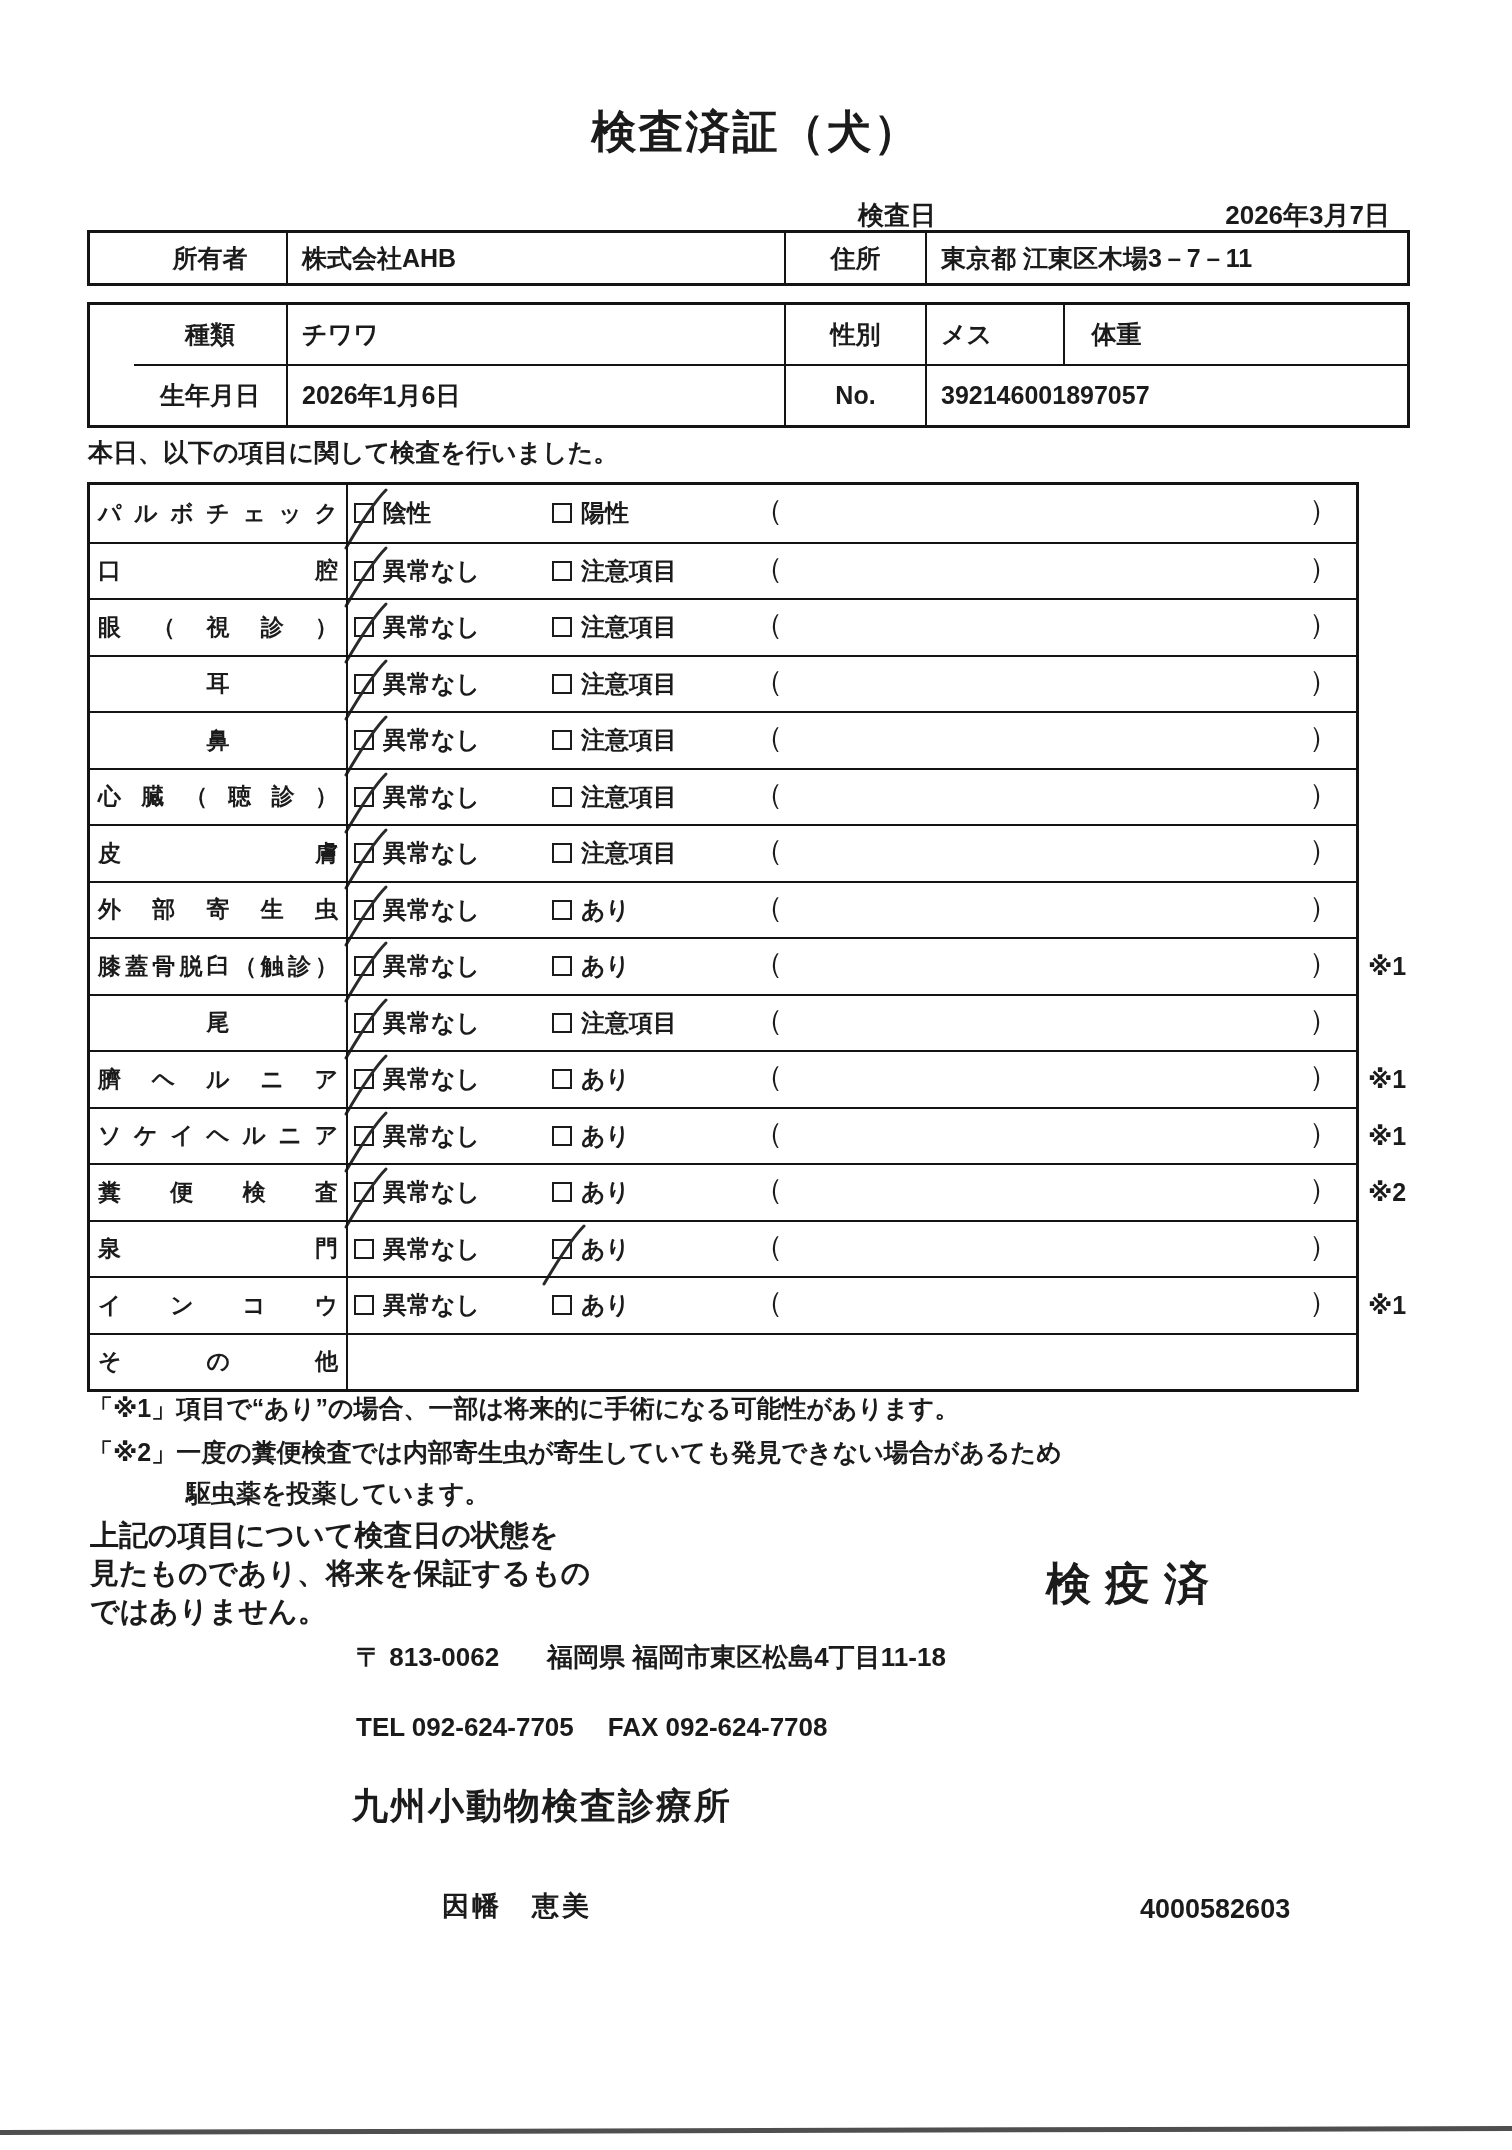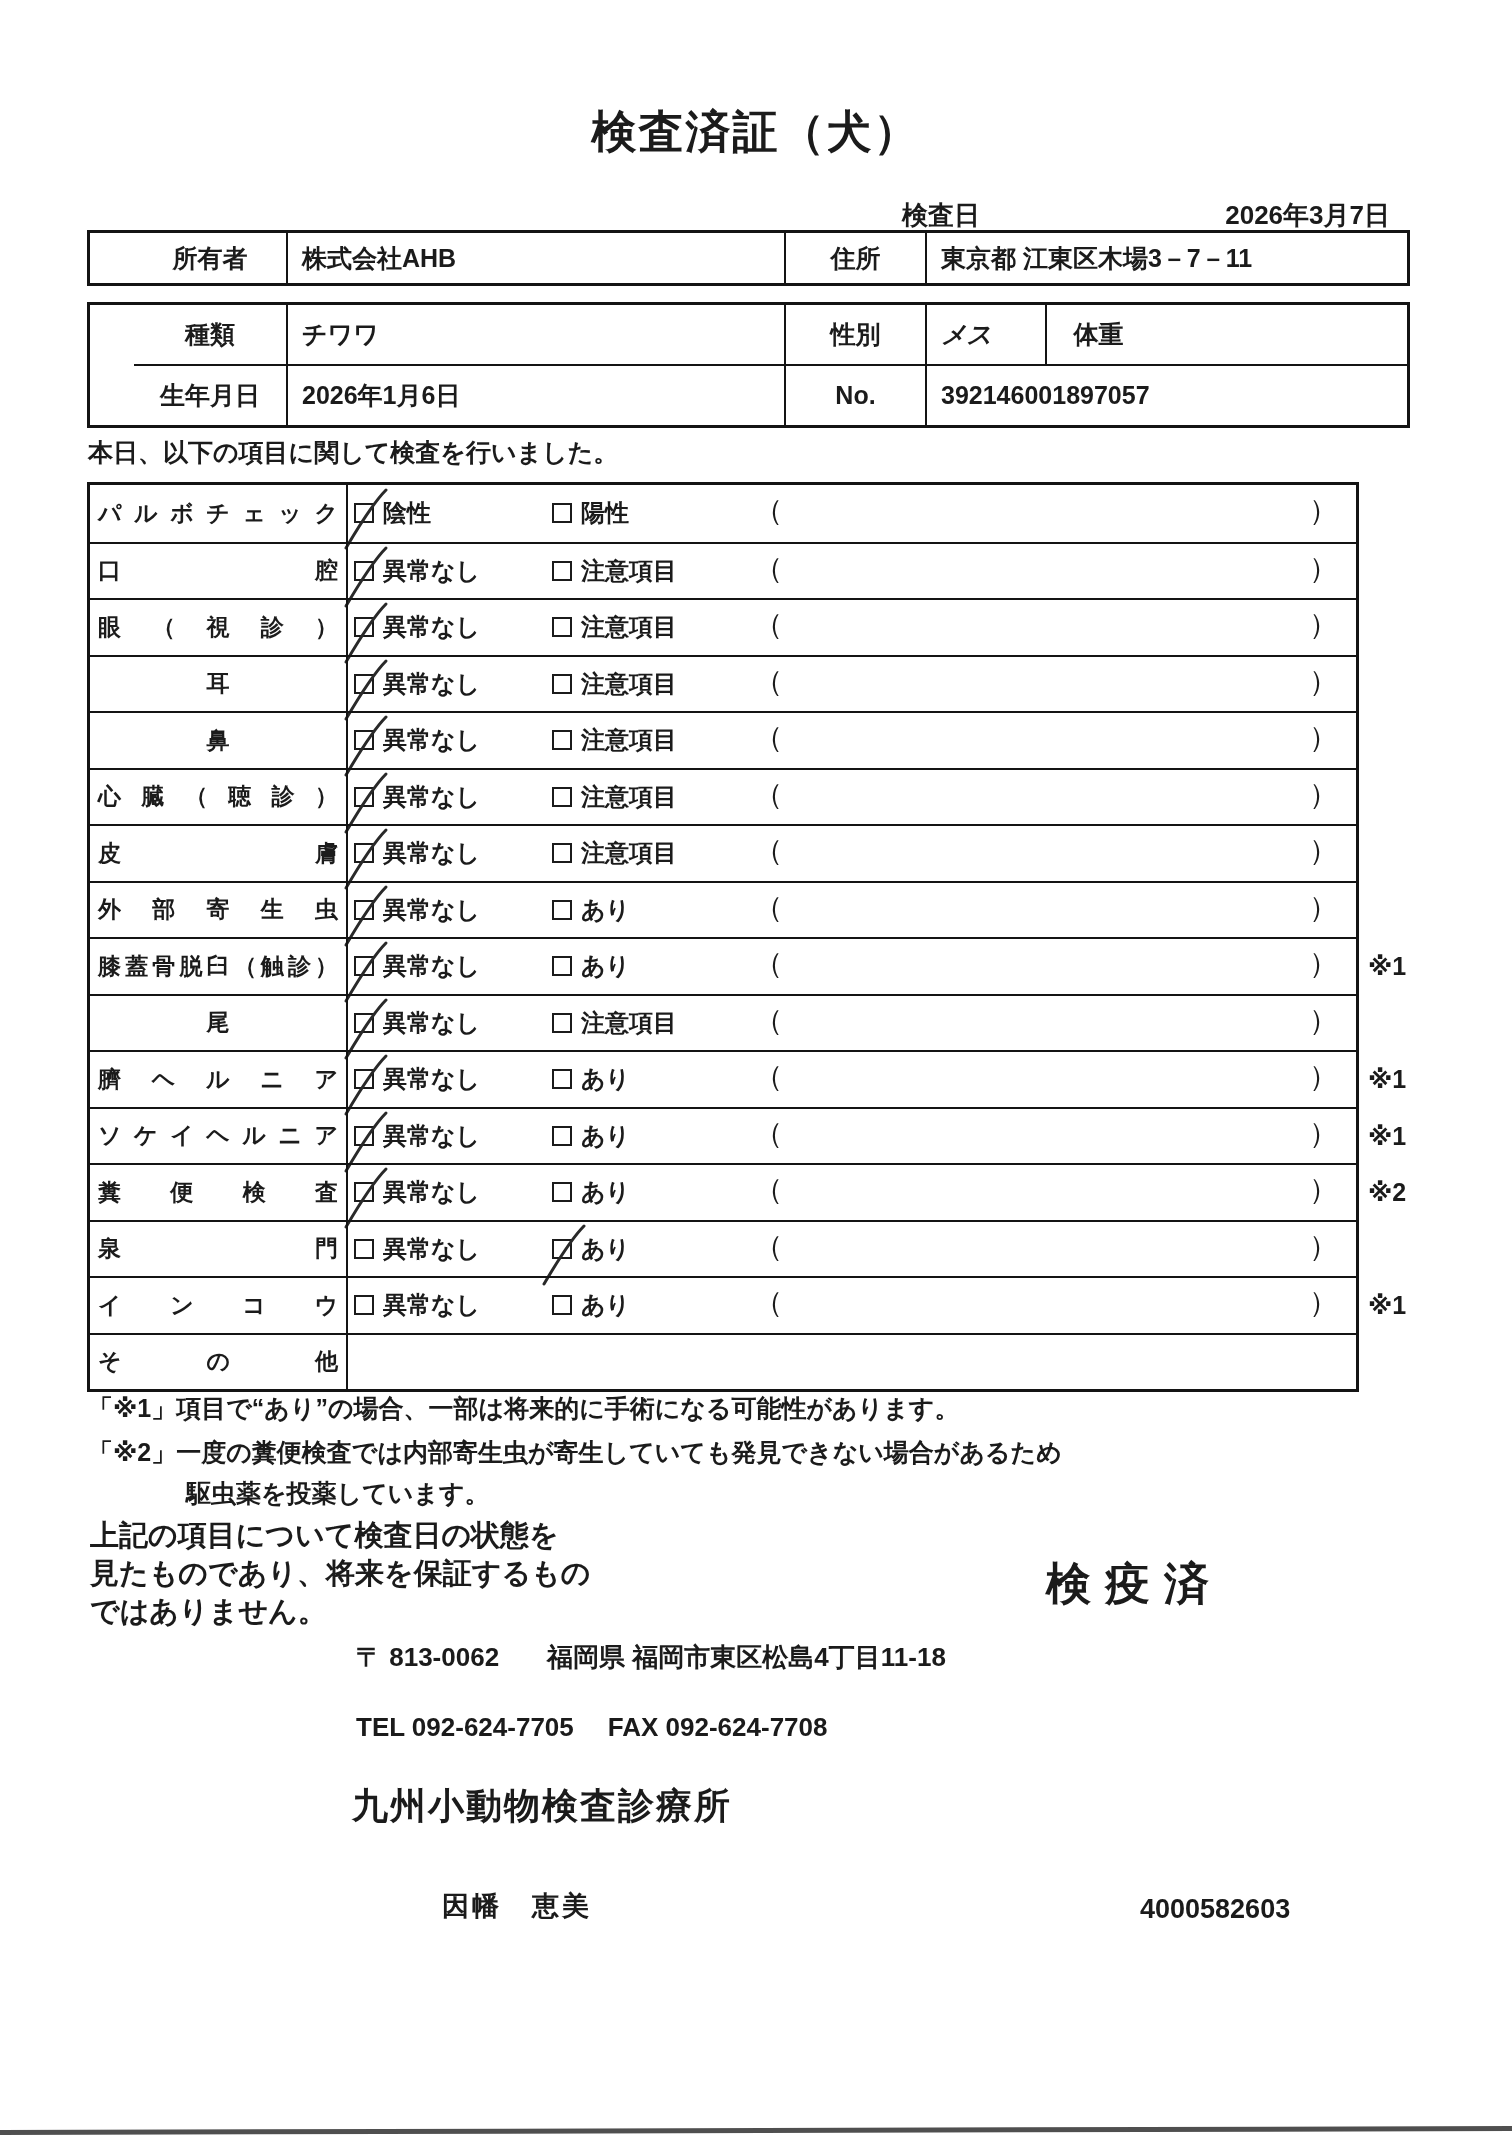--- a/index.html
+++ b/index.html
@@ -3,36 +3,36 @@
 <meta charset="utf-8">
 <style>
   html,body{margin:0;padding:0;}
   body{
     width:1512px;height:2150px;position:relative;background:#ffffff;
     font-family:"Liberation Sans","DejaVu Sans",sans-serif;color:#1b1b1b;
     overflow:hidden;
   }
   .abs{position:absolute;}
   #title{left:0;right:0;top:102px;text-align:center;font-size:45px;font-weight:700;letter-spacing:2px;}
-  #date-label{left:858px;top:198px;font-size:26px;font-weight:700;margin-left:44px;}
+  #date-label{left:858px;top:198px;font-size:26px;font-weight:700;}
   #date-value{left:1140px;top:198px;width:250px;text-align:right;font-size:26px;font-weight:700;}
 
   .htable{left:87px;width:1323px;border:3px solid #141414;box-sizing:border-box;background:#fff;}
   #owner-table{top:230px;}
   #animal-table{top:302px;}
   .hrow{display:flex;margin-left:44px;}
   .hrow + .hrow{border-top:2.5px solid #141414;text-align:center;}
   .hcell{box-sizing:border-box;border-right:2.5px solid #141414;display:flex;align-items:center;font-size:25px;font-weight:700;}
   .hcell:last-child{border-right:none;}
   #owner-table .hcell{height:50px;}
   #animal-table .hcell{height:59px;}
   .hcell.lab{justify-content:center;}
   .hcell.val{padding-left:14px;}
   .w1{width:154px;}.w2{width:498px;}.w3{width:141px;}.w4{flex:1;}
-  .w4a{width:120px;font-style:italic;}.w4b{width:103px;}
+  .w4a{width:138px;}.w4b{width:103px;}
   .weight-val{justify-content:flex-end;padding-right:16px;gap:26px;}
 
   #intro{left:88px;top:436px;font-size:25px;font-weight:700;}
 
   #checklist{left:87px;top:482px;width:1272px;border:3px solid #141414;box-sizing:border-box;background:#fff;}
   .crow{display:flex;height:56.5px;box-sizing:border-box;position:relative;}
   .crow + .crow{border-top:2.5px solid #141414;}
   .clabel{width:258px;box-sizing:border-box;border-right:2.5px solid #141414;display:flex;justify-content:space-between;align-items:center;padding:0 8px;font-size:23px;font-weight:700;line-height:1;}
   .clabel.single{justify-content:center;}
   .ccontent{flex:1;position:relative;}

